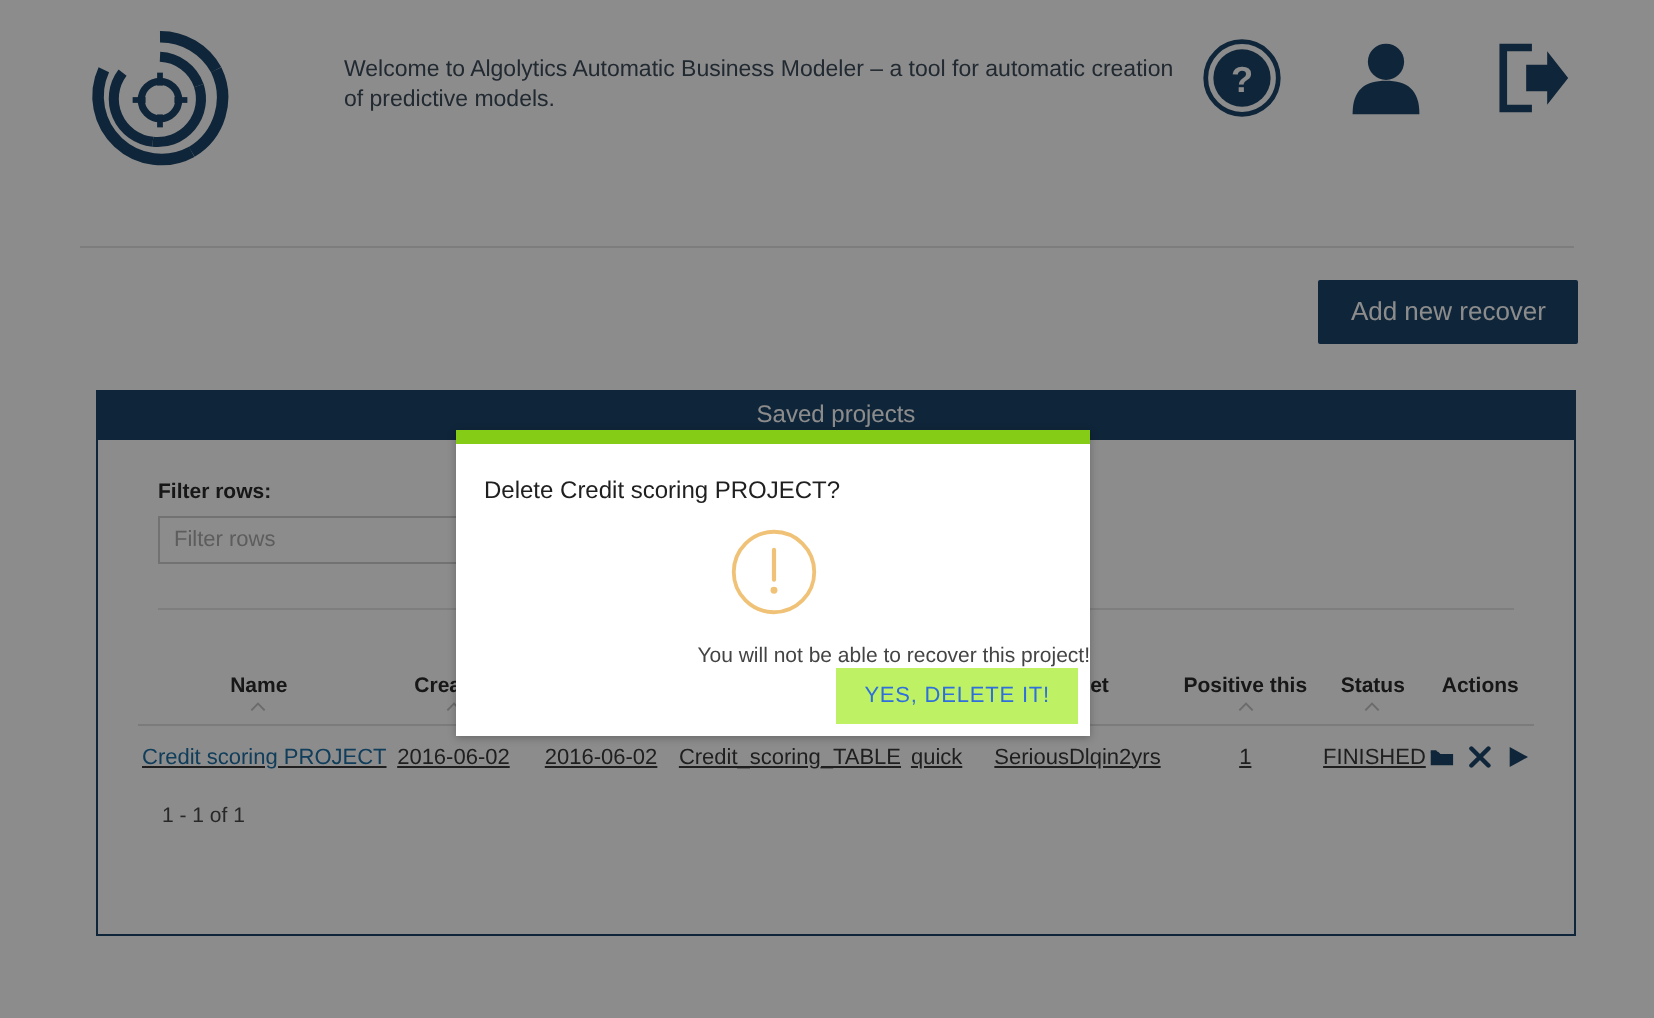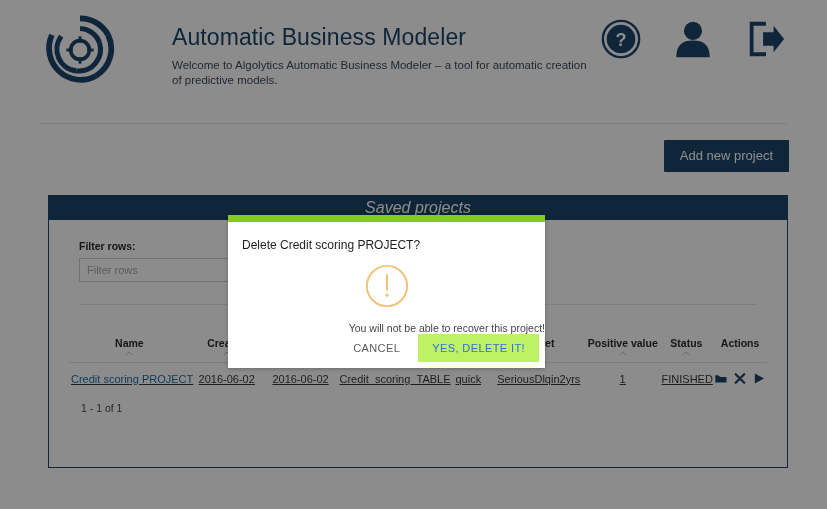--- a/index.html
+++ b/index.html
@@ -48,21 +48,21 @@
     border-radius: 1px;
   }
 
   
   .panel {
     position: absolute; left: 48px; top: 195px; width: 740px; height: 273px;
     background: #ffffff; border: 1px solid #1d4468; border-top: none;
   }
   .panel-head {
     height: 25px; background: #1d4468; color: #ffffff;
-    font-size: 16px; text-align: center; line-height: 25px; font-style: italic;
+    font-size: 12px; text-align: center; line-height: 25px;
   }
   .panel-body { padding: 16px 20px 0 20px; position: relative; height: 246px; }
 
   .filters { display: flex; gap: 66px; padding: 4px 10px 0 10px; align-items: flex-end; }
   .filter-group { width: 155px; }
   .filter-label { font-size: 10.5px; font-weight: bold; color: #2b2b2b; margin-bottom: 6px; }
   .filter-input {
     width: 100%; height: 24px; border: 1px solid #cfcfcf; background: #ffffff;
     font-size: 11px; color: #333; padding: 0 7px; font-family: inherit; outline: none;
   }
@@ -155,21 +155,20 @@
             <g stroke="#1d4468" stroke-width="4">
               <line x1="50" y1="31" x2="50" y2="40"></line>
               <line x1="50" y1="60" x2="50" y2="69"></line>
               <line x1="31" y1="50" x2="40" y2="50"></line>
               <line x1="60" y1="50" x2="69" y2="50"></line>
             </g>
           </svg>
         </span>
 
         <div class="title-block">
-          <div class="app-title">Automatic Business Modeler</div>
           <div class="app-subtitle">Welcome to Algolytics Automatic Business Modeler – a tool for automatic creation of predictive models.</div>
         </div>
 
         <div class="header-icons">
           <span>
             <svg class="hicon" viewBox="0 0 44 44" aria-hidden="true">
               <circle cx="22" cy="22" r="19" fill="none" stroke="#1d4468" stroke-width="2.5"></circle>
               <circle cx="22" cy="22" r="15" fill="#1d4468"></circle>
               <text x="22" y="29.5" text-anchor="middle" font-family="Liberation Sans, sans-serif" font-size="19" font-weight="bold" fill="#ffffff">?</text>
             </svg>
@@ -186,21 +185,21 @@
               <path d="M20 15 H31 V8 L42 22 L31 36 V29 H20 Z" fill="#1d4468"></path>
             </svg>
           </span>
         </div>
       </div>
 
     </div>
 
     <div class="header-rule"></div>
 
-    <button class="btn-add">Add new project</button>
+    <button class="btn-add">Add new recover</button>
 
     <div class="panel">
       <div class="panel-head">Saved projects</div>
 
       <div class="panel-body">
 
         <div class="filters">
           <div class="filter-group">
             <div class="filter-label">Filter rows:</div>
             <input class="filter-input" type="text" placeholder="Filter rows" style="">
@@ -257,21 +256,21 @@
                     <path d="M1 5 L5 1 L9 5" fill="none" stroke="#555" stroke-width="1.2"></path>
                   </svg>
               </th>
               <th>
                 <span>Target</span>
                 <svg class="caret" viewBox="0 0 10 6">
                     <path d="M1 5 L5 1 L9 5" fill="none" stroke="#555" stroke-width="1.2"></path>
                   </svg>
               </th>
               <th>
-                <span>Positive value</span>
+                <span>Positive this</span>
                 <svg class="caret" viewBox="0 0 10 6">
                     <path d="M1 5 L5 1 L9 5" fill="none" stroke="#555" stroke-width="1.2"></path>
                   </svg>
               </th>
               <th>
                 <span>Status</span>
                 <svg class="caret" viewBox="0 0 10 6">
                     <path d="M1 5 L5 1 L9 5" fill="none" stroke="#555" stroke-width="1.2"></path>
                   </svg>
               </th>
@@ -325,18 +324,17 @@
       <svg class="warn-icon" viewBox="0 0 48 48">
         <circle cx="24" cy="24" r="21" fill="none" stroke="#f0c277" stroke-width="2"></circle>
         <line x1="24" y1="12.5" x2="24" y2="28" stroke="#f0c277" stroke-width="2.2" stroke-linecap="round"></line>
         <circle cx="24" cy="33.5" r="1.8" fill="#f0c277"></circle>
       </svg>
     </div>
 
     <div class="dialog-msg">You will not be able to recover this project!</div>
 
     <div class="dialog-actions">
-      <button class="btn-cancel">CANCEL</button>
       <button class="btn-confirm">YES, DELETE IT!</button>
     </div>
   </div>
 
 </div>
 
 </body></html>

